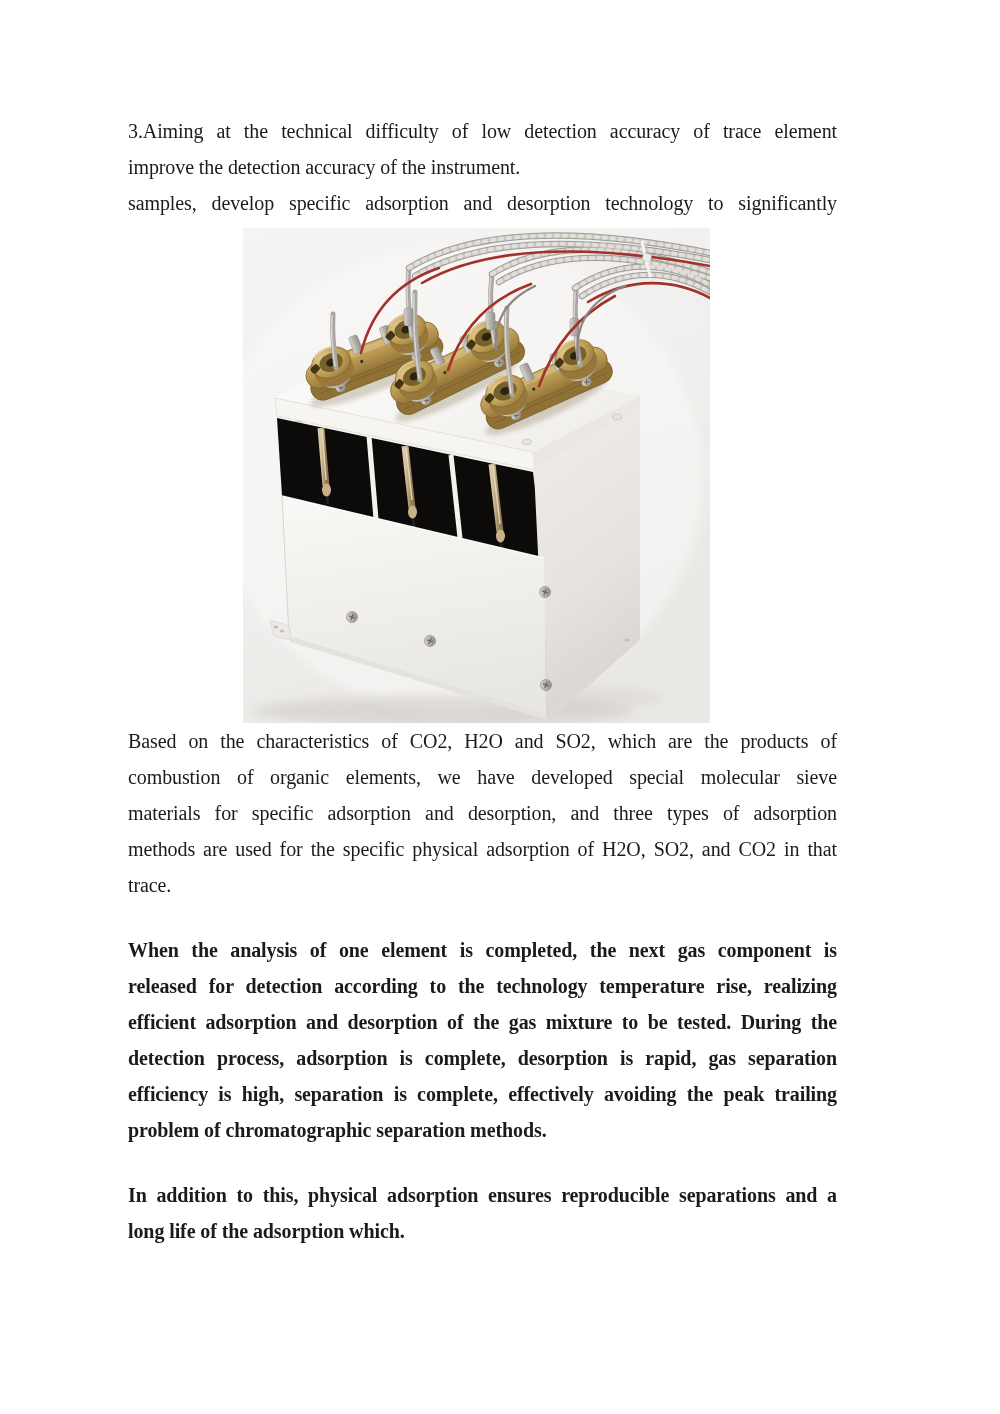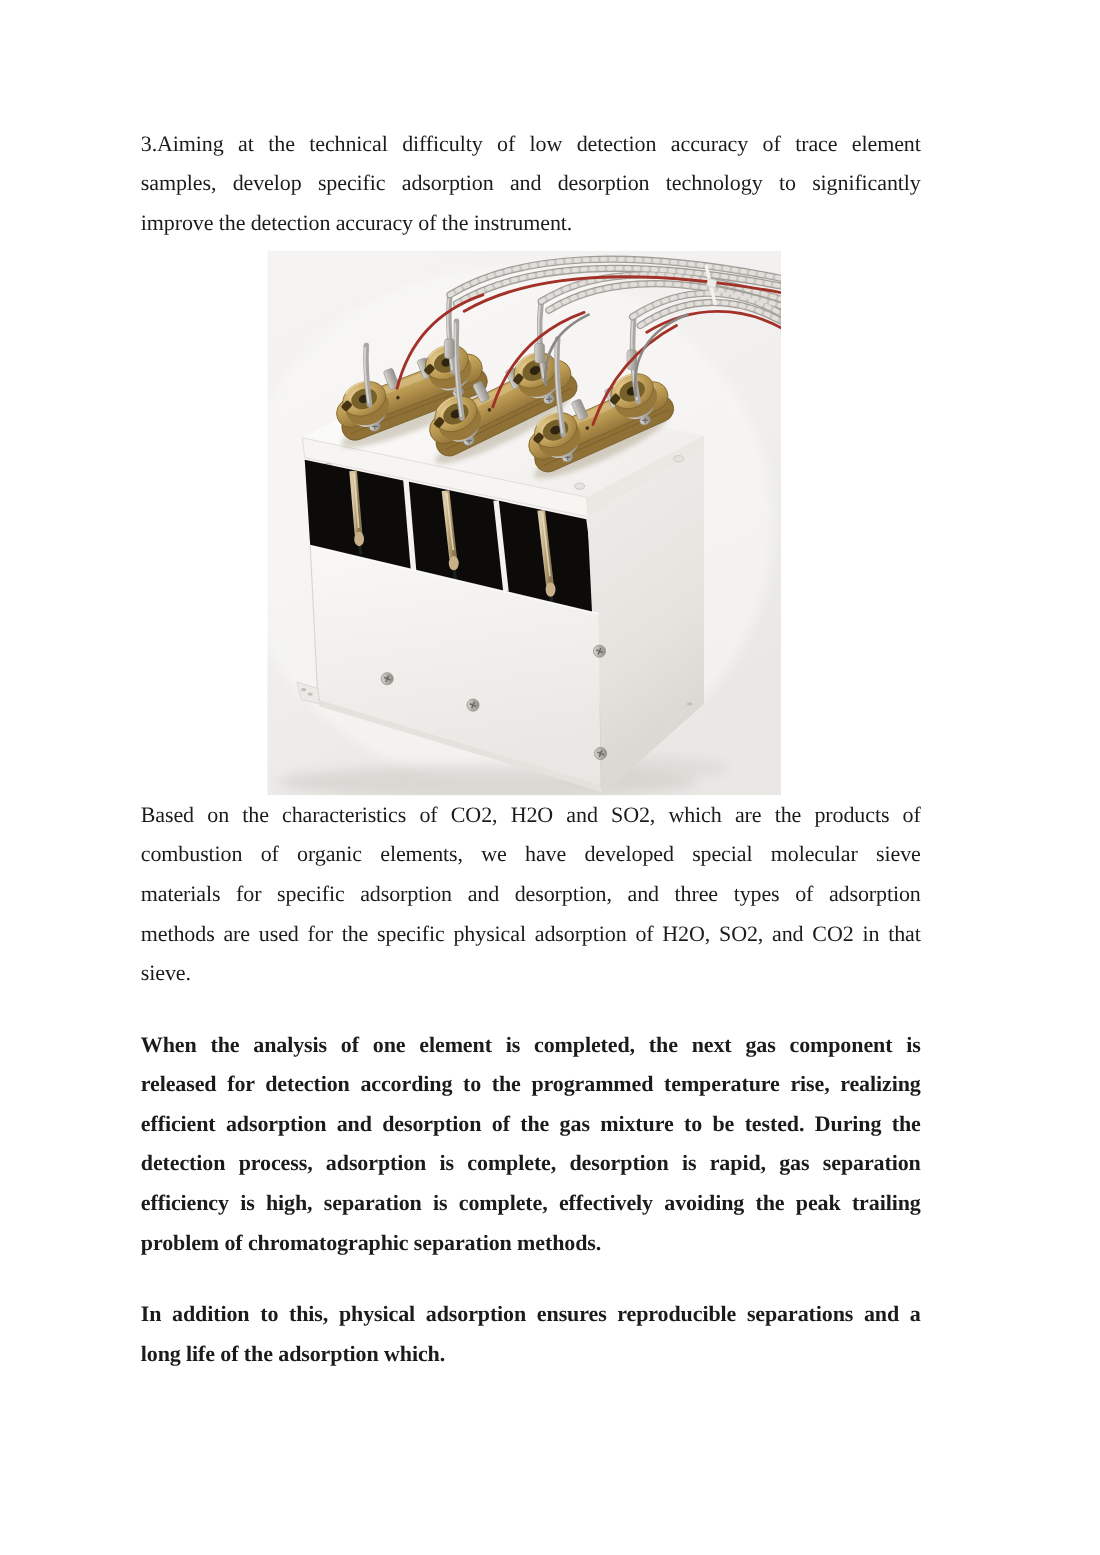--- a/index.html
+++ b/index.html
@@ -46,22 +46,22 @@
   }
 </style>
 </head>
 <body>
 
 <div class="page" style="--page-bg: #ffffff; --text-color: #1b1b1b;">
   <div class="content">
 
     <div class="para">
         <div class="tline">3.Aiming at the technical difficulty of low detection accuracy of trace element</div>
+        <div class="tline last">improve the detection accuracy of the instrument.</div>
         <div class="tline">samples, develop specific adsorption and desorption technology to significantly</div>
-        <div class="tline last">improve the detection accuracy of the instrument.</div>
       </div>
 
     <figure class="photo" aria-label="Photo of three-column adsorption module: white metal enclosure with three black adsorption-column windows, brass fittings on top and sleeved heater cables exiting to the upper right">
       <svg width="467" height="495" viewBox="0 0 467 495" xmlns="http://www.w3.org/2000/svg">
         <defs>
           <linearGradient id="bgG" x1="0" y1="0" x2="0.45" y2="1">
             <stop offset="0" stop-color="#f5f4f2"></stop>
             <stop offset="0.6" stop-color="#f0efed"></stop>
             <stop offset="1" stop-color="#eae8e5"></stop>
           </linearGradient>
@@ -368,26 +368,26 @@
           </g>
         </g>
       </svg>
     </figure>
 
     <div class="para after-img">
         <div class="tline">Based on the characteristics of CO2, H2O and SO2, which are the products of</div>
         <div class="tline">combustion of organic elements, we have developed special molecular sieve</div>
         <div class="tline">materials for specific adsorption and desorption, and three types of adsorption</div>
         <div class="tline">methods are used for the specific physical adsorption of H2O, SO2, and CO2 in that</div>
-        <div class="tline last">sieve.</div>
+        <div class="tline last">trace.</div>
       </div>
 
     <div class="para gap">
         <div class="tline">When the analysis of one element is completed, the next gas component is</div>
-        <div class="tline">released for detection according to the programmed temperature rise, realizing</div>
+        <div class="tline">released for detection according to the technology temperature rise, realizing</div>
         <div class="tline">efficient adsorption and desorption of the gas mixture to be tested. During the</div>
         <div class="tline">detection process, adsorption is complete, desorption is rapid, gas separation</div>
         <div class="tline">efficiency is high, separation is complete, effectively avoiding the peak trailing</div>
         <div class="tline last">problem of chromatographic separation methods.</div>
       </div>
 
     <div class="para gap">
         <div class="tline">In addition to this, physical adsorption ensures reproducible separations and a</div>
         <div class="tline last">long life of the adsorption which.</div>
       </div>

